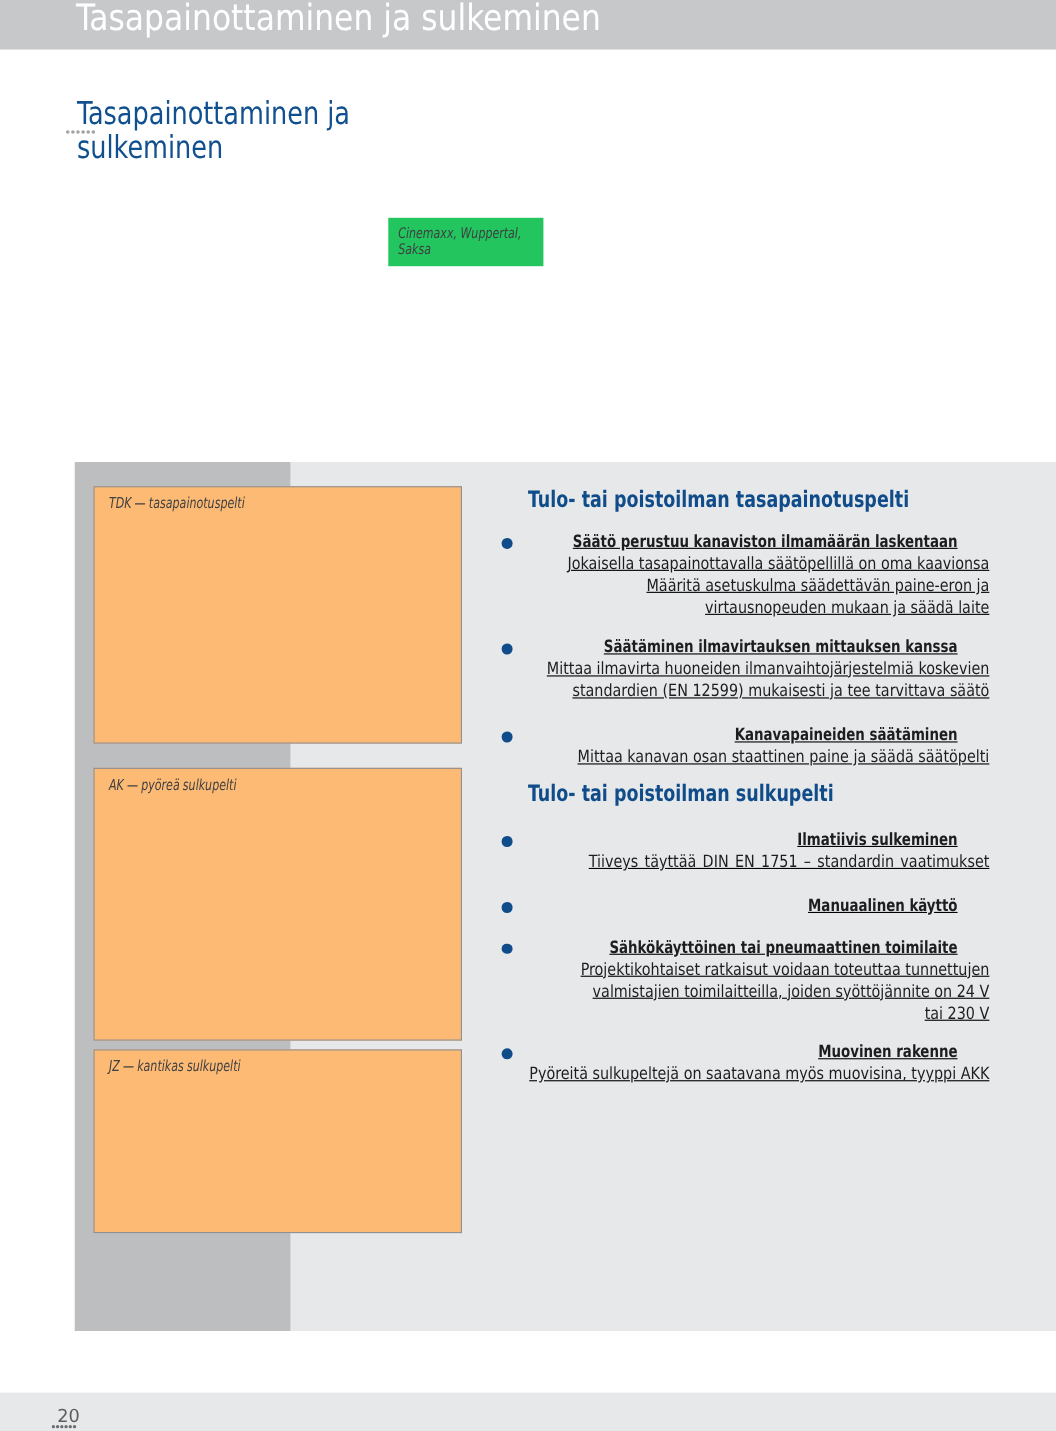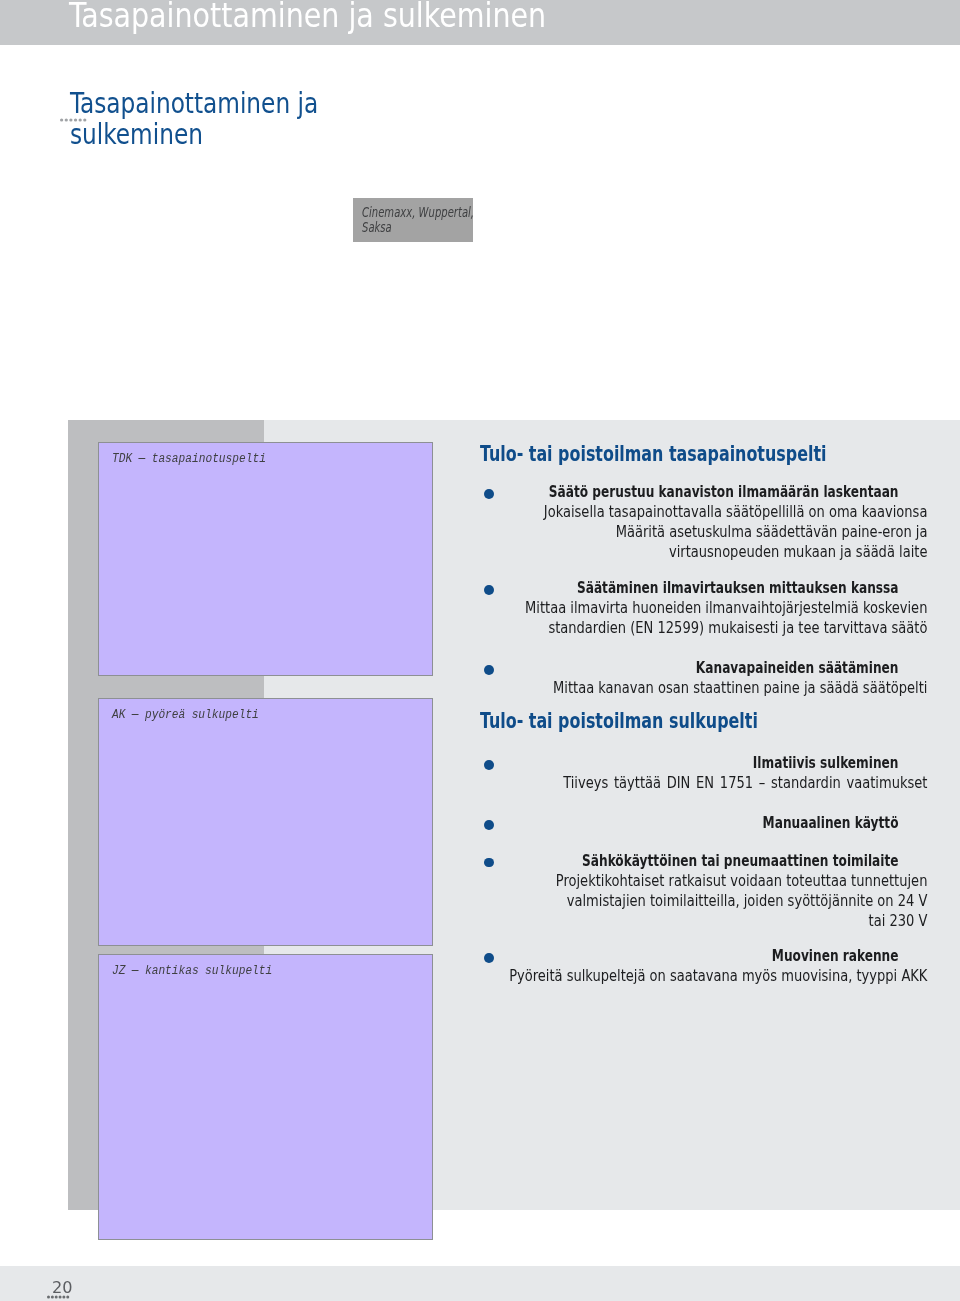--- a/index.html
+++ b/index.html
@@ -32,68 +32,67 @@
     white-space:pre; width:400px;
   }
   .title-dots {
     position:absolute; left:59.97px; top:116.75px;
     width:28px; height:6px;
   }
   .dotrow { display:block; }
 
   
   .caption-box {
-    position:absolute; left:353px; top:198px; width:120px; height:44px;
-    background:#a3a3a3;
+    position:absolute; left:353px; top:198px; width:141px; height:44px;
+    background:#22c55e;
   }
   .caption-box .cap-text {
     position:absolute; left:9.3px; top:6.6px;
     font-size:13.3px; line-height:15.5px; font-style:italic; color:#3f4042;
     white-space:pre; width:200px;
     transform:scaleX(0.84); transform-origin:left top;
   }
 
   
   .panel-light {
     position:absolute; left:68px; top:420px; width:892px; height:790px;
     background:#e6e8ea;
   }
   .panel-dark {
     position:absolute; left:68px; top:420px; width:196px; height:790px;
     background:#bdbec0;
   }
 
   
   .img-box {
-    position:absolute; left:98px; width:335px;
-    background:#c4b5fd; border:1px solid #8d9094;
+    position:absolute; left:85px; width:335px;
+    background:#fdba74; border:1px solid #8d9094;
     box-sizing:border-box;
-    font-family:Liberation Mono, monospace;
   }
   .img-box .box-label {
     position:absolute; left:12.6px; top:7.6px;
     font-size:13.7px; line-height:15.5px; font-style:italic;
     color:#3f4042; white-space:nowrap; word-spacing:-0.4px;
     transform:scaleX(0.818); transform-origin:left top;
   }
 
   .box1 { top:442px; height:234px; }
   .box2 { top:698px; height:248px; }
-  .box3 { top:954px; height:286px; }
+  .box3 { top:954px; height:167px; }
 
   
   .content { position:absolute; left:0; top:0; width:960px; height:1301px;text-align:right; }
   h2.sec {
     position:absolute; left:480px; margin:0;
     font-size:20.7px; font-weight:bold; color:#0f4c89;
     line-height:20px; white-space:nowrap;
     transform:scaleX(0.855); transform-origin:left top;
   }
   .bullets { margin:0; padding:0; list-style:none; }
-  .bullet { position:absolute; left:484px; width:470px; }
+  .bullet { position:absolute; left:456px; width:470px;text-decoration:underline; }
   .bullet .dot {
     position:absolute; left:0px; top:7.1px; width:9.8px; height:9.8px;
     border-radius:50%; background:#0f4c89;
   }
   .b-title, .b-body {
     display:block; font-size:15.4px; line-height:20.1px; color:#1c1d1f;
     white-space:pre-line; margin-left:18.4px;
     transform-origin:left top;
   }
   .b-title { font-weight:bold; transform:scaleX(0.878); }

